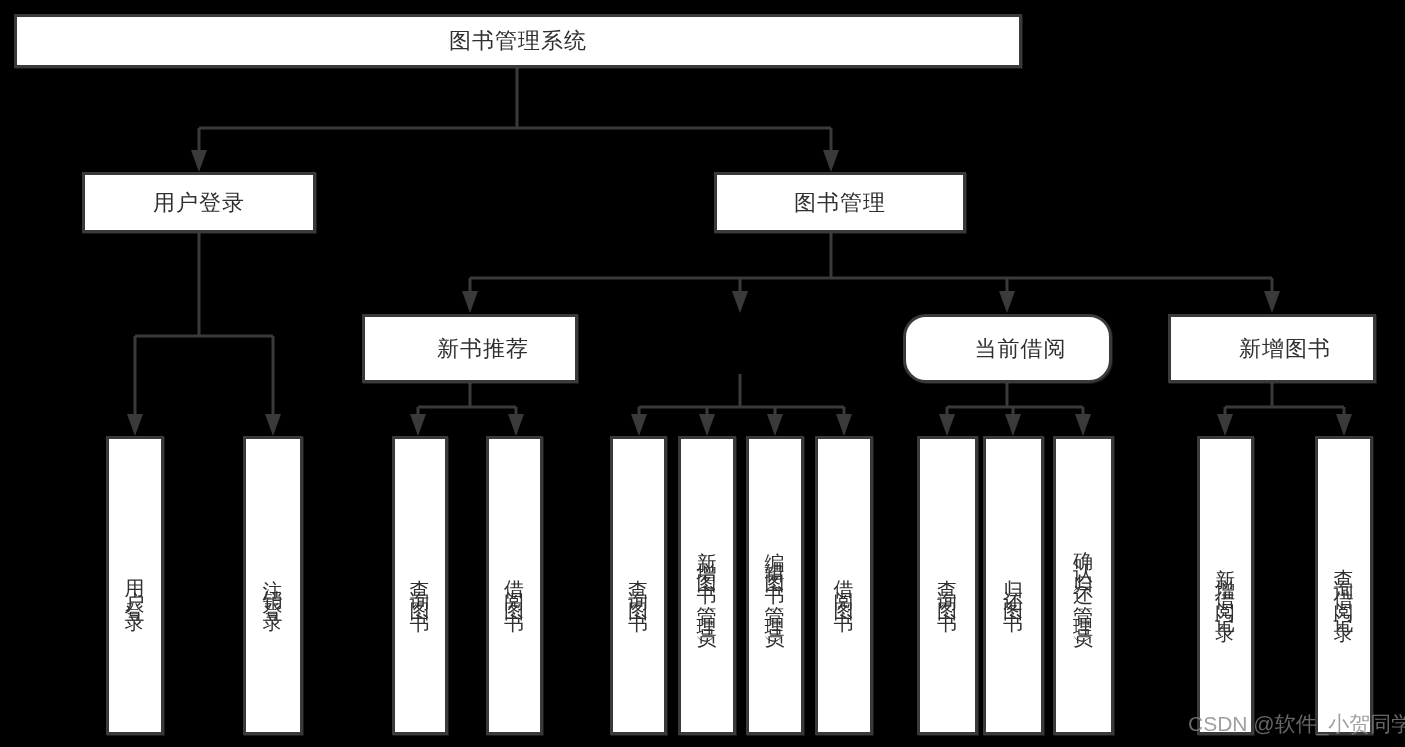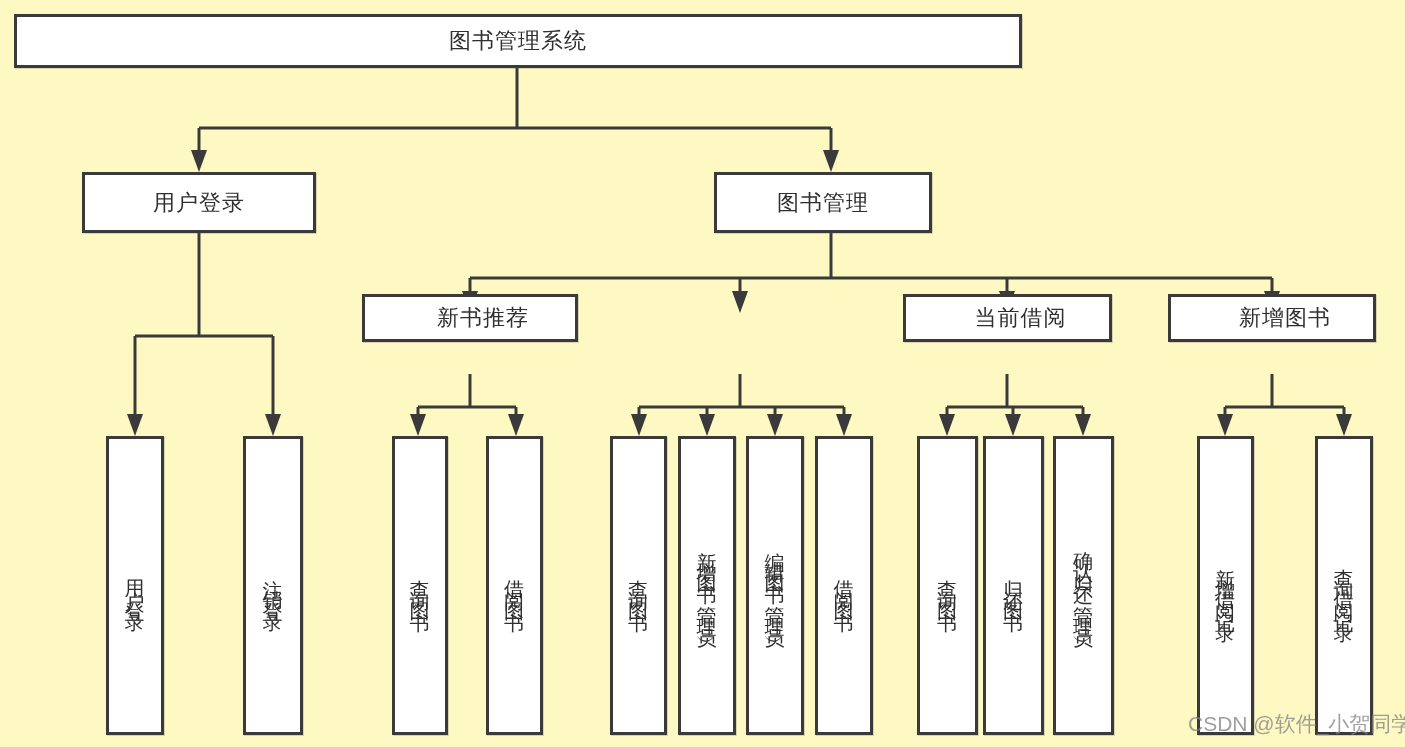--- a/index.html
+++ b/index.html
@@ -5,21 +5,21 @@
   html, body {
     margin: 0;
     padding: 0;
     background: #ffffff;
     font-family: "Liberation Sans", "DejaVu Sans", sans-serif;
   }
   #stage {
     position: relative;
     width: 1405px;
     height: 747px;
-    background: #fef9c3;
+    background: #000000;
     overflow: hidden;
   }
   #wires {
     position: absolute;
     left: 0; top: 0;
     width: 1405px;
     height: 747px;
   }
   .box {
     position: absolute;
@@ -40,21 +40,21 @@
   .v-label {
     writing-mode: vertical-rl;
     text-orientation: mixed;
     font-size: 20px;
     line-height: 1;
     letter-spacing: 11px;
     white-space: nowrap;
   }
   
   .lvl2 { top: 172px; height: 61px; }
-  .lvl3 { top: 294px; height: 48px; padding-left: 26px; }
+  .lvl3 { top: 314px; height: 69px; padding-left: 26px; }
   .leaf { top: 436px; height: 299px; }
   #watermark {
     position: absolute;
     left: 1188px;
     top: 710px;
     font-size: 21px;
     color: rgba(132,132,132,0.78);
     white-space: nowrap;
     z-index: 20;
   }
@@ -133,28 +133,28 @@
     </g>
   </svg>
 
   <div class="box" style="left:14px; top:14px; width:1008px; height:54px;">
     <span class="h-label">图书管理系统</span>
   </div>
 
   <div class="box lvl2" style="left:82px; width:234px;">
     <span class="h-label">用户登录</span>
   </div>
-  <div class="box lvl2" style="left:714px; width:218px;">
+  <div class="box lvl2" style="left:714px; width:252px;">
     <span class="h-label">图书管理</span>
   </div>
 
   <div class="box lvl3" style="left:362px; width:216px;">
     <span class="h-label">新书推荐</span>
   </div>
-  <div class="box lvl3" style="left:903px; width:209px;">
+  <div class="box lvl3" style="left:903px; width:209px;border-radius:23px;">
     <span class="h-label">当前借阅</span>
   </div>
   <div class="box lvl3" style="left:1168px; width:208px;">
     <span class="h-label">新增图书</span>
   </div>
 
   <div class="box leaf" style="left:106px; width:58px;">
     <span class="v-label">用户登录</span>
   </div>
   <div class="box leaf" style="left:243px; width:60px;">

